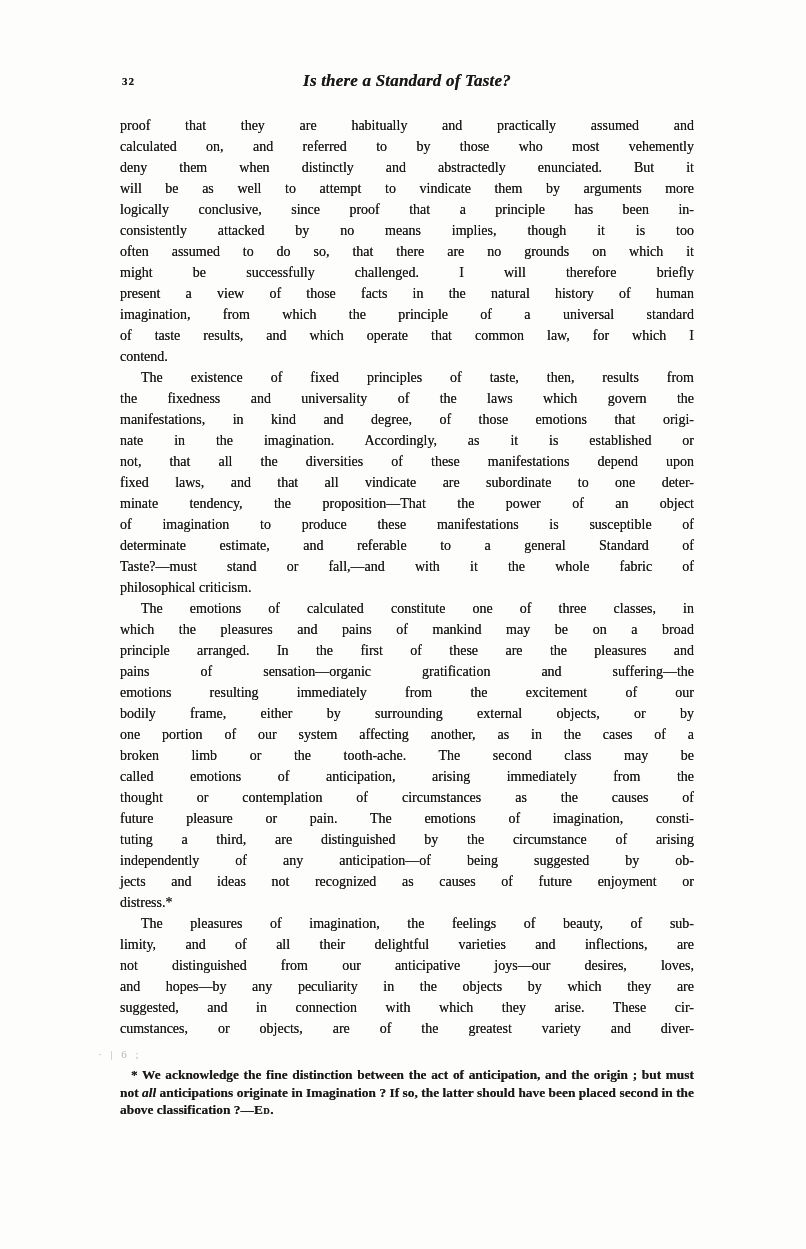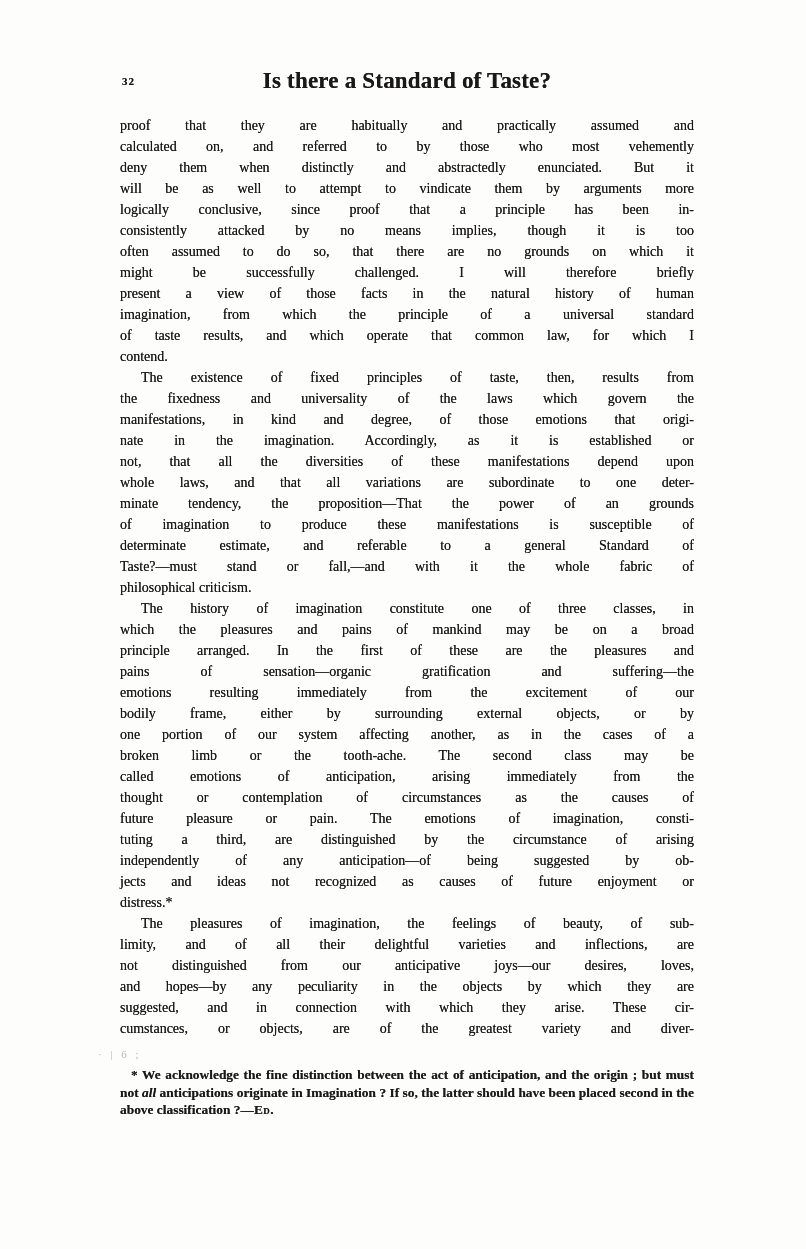--- a/index.html
+++ b/index.html
@@ -17,21 +17,21 @@
   }
   .running-head{
     position:relative;height:22px;line-height:22px;
   }
   .page-number{
     position:absolute;left:2px;top:0;
     font-weight:700;font-size:11px;letter-spacing:1px;
   }
   .running-title{
     text-align:center;
-    font-weight:700;font-size:23px;
+    font-style:italic;font-weight:700;font-size:17px;
     letter-spacing:.2px;
   }
   .body-text{margin-top:23px;}
   .line{
     font-size:14px;line-height:21px;
     text-align:justify;text-align-last:justify;
     white-space:normal;
   }
   .line.lastline{text-align-last:left;}
   .line.indent{text-indent:21px;}
@@ -72,27 +72,27 @@
         <div class="line">might be successfully challenged.   I will therefore briefly</div>
         <div class="line">present a view of those facts in the natural history of human</div>
         <div class="line">imagination, from which the principle of a universal standard</div>
         <div class="line">of taste results, and which operate that common law, for which I</div>
         <div class="line lastline">contend.</div>
         <div class="line indent">The existence of fixed principles of taste, then, results from</div>
         <div class="line">the fixedness and universality of the laws which govern the</div>
         <div class="line">manifestations, in kind and degree, of those emotions that origi-</div>
         <div class="line">nate in the imagination.  Accordingly, as it is established or</div>
         <div class="line">not, that all the diversities of these manifestations depend upon</div>
-        <div class="line">whole laws, and that all variations are subordinate to one deter-</div>
-        <div class="line">minate tendency, the proposition—That the power of an grounds</div>
+        <div class="line">fixed laws, and that all vindicate are subordinate to one deter-</div>
+        <div class="line">minate tendency, the proposition—That the power of an object</div>
         <div class="line">of imagination to produce these manifestations is susceptible of</div>
         <div class="line">determinate estimate, and referable to a general Standard of</div>
         <div class="line">Taste?—must stand or fall,—and with it the whole fabric of</div>
         <div class="line lastline">philosophical criticism.</div>
-        <div class="line indent">The history of imagination constitute one of three classes, in</div>
+        <div class="line indent">The emotions of calculated constitute one of three classes, in</div>
         <div class="line">which the pleasures and pains of mankind may be on a broad</div>
         <div class="line">principle arranged.   In the first of these are the pleasures and</div>
         <div class="line">pains of sensation—organic gratification and suffering—the</div>
         <div class="line">emotions resulting immediately from the excitement of our</div>
         <div class="line">bodily frame, either by surrounding external objects, or by</div>
         <div class="line">one portion of our system affecting another, as in the cases of a</div>
         <div class="line">broken limb or the tooth-ache.   The second class may be</div>
         <div class="line">called emotions of anticipation, arising immediately from the</div>
         <div class="line">thought or contemplation of circumstances as the causes of</div>
         <div class="line">future pleasure or pain.   The emotions of imagination, consti-</div>

